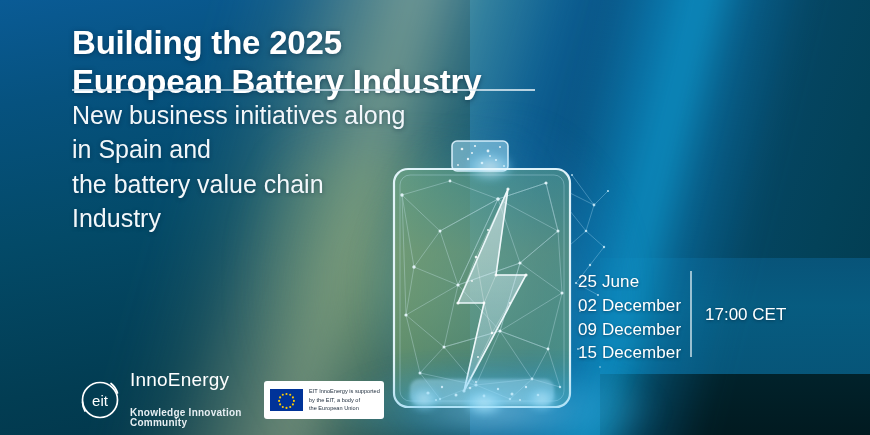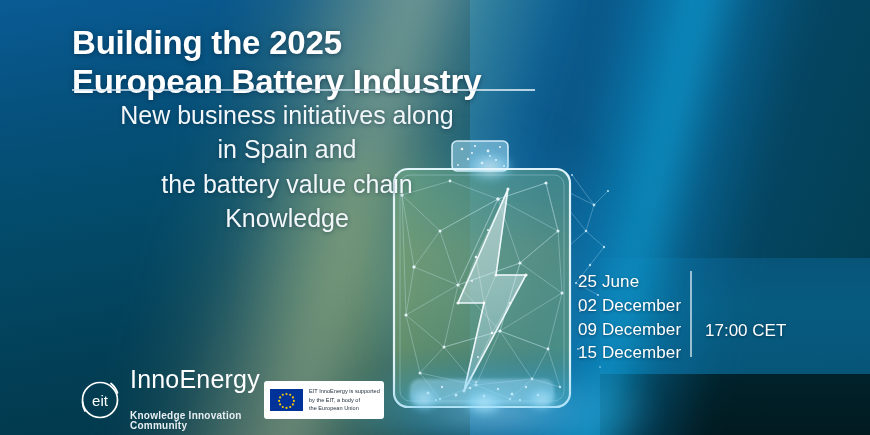--- a/index.html
+++ b/index.html
@@ -115,21 +115,20 @@
 
   .subtitle {
     position: absolute;
     left: 72px; top: 98px;
     width: 430px;
     color: #f2f7fa;
     font-size: 25px;
     font-weight: 400;
     line-height: 1.37;
     text-shadow: 0 1px 4px rgba(0,30,55,.45);
-    text-align: center;
   }
   .sub-line { display: block; white-space: nowrap; }
 
   
   .dates {
     position: absolute;
     left: 578px; top: 270px;
     color: #ffffff;
     font-size: 17px;
     line-height: 1.40;
@@ -145,37 +144,36 @@
     background: rgba(215,232,240,.70);
   }
 
   .time {
     position: absolute;
     left: 705px; top: 305px;
     color: #ffffff;
     font-size: 17px;
     white-space: nowrap;
     text-shadow: 0 1px 3px rgba(0,25,45,.5);
-    margin-top: 16px;
   }
 
   
   .eit-logo {
     position: absolute;
     left: 78px; top: 376px;
     width: 165px; height: 46px;
     display: flex;
     align-items: center;
   }
   .eit-mark { width: 44px; height: 44px; flex: 0 0 auto; }
   .eit-text { margin-left: 8px; line-height: 1; }
   .eit-name {
     display: block;
     color: #ffffff;
-    font-size: 25px;
+    font-size: 19px;
     letter-spacing: .2px;
   }
   .eit-tag {
     display: block;
     color: #e6eef2;
     font-size: 10px;
     letter-spacing: .25px;
     margin-top: 19px;
     font-weight: bold;
   }
@@ -395,21 +393,21 @@
     <span class="title-line">Building the 2025</span>
     <span class="title-line">European Battery Industry</span>
   </h1>
 
   <div class="divider"></div>
 
   <div class="subtitle">
     <span class="sub-line">New business initiatives along</span>
     <span class="sub-line">in Spain and</span>
     <span class="sub-line">the battery value chain</span>
-    <span class="sub-line">Knowledge</span>
+    <span class="sub-line">Industry</span>
   </div>
 
   <div class="dates">
     <span class="date-line">25 June</span>
     <span class="date-line">02 December</span>
     <span class="date-line">09 December</span>
     <span class="date-line">15 December</span>
   </div>
   <div class="vdivider"></div>
   <div class="time">17:00 CET</div>

